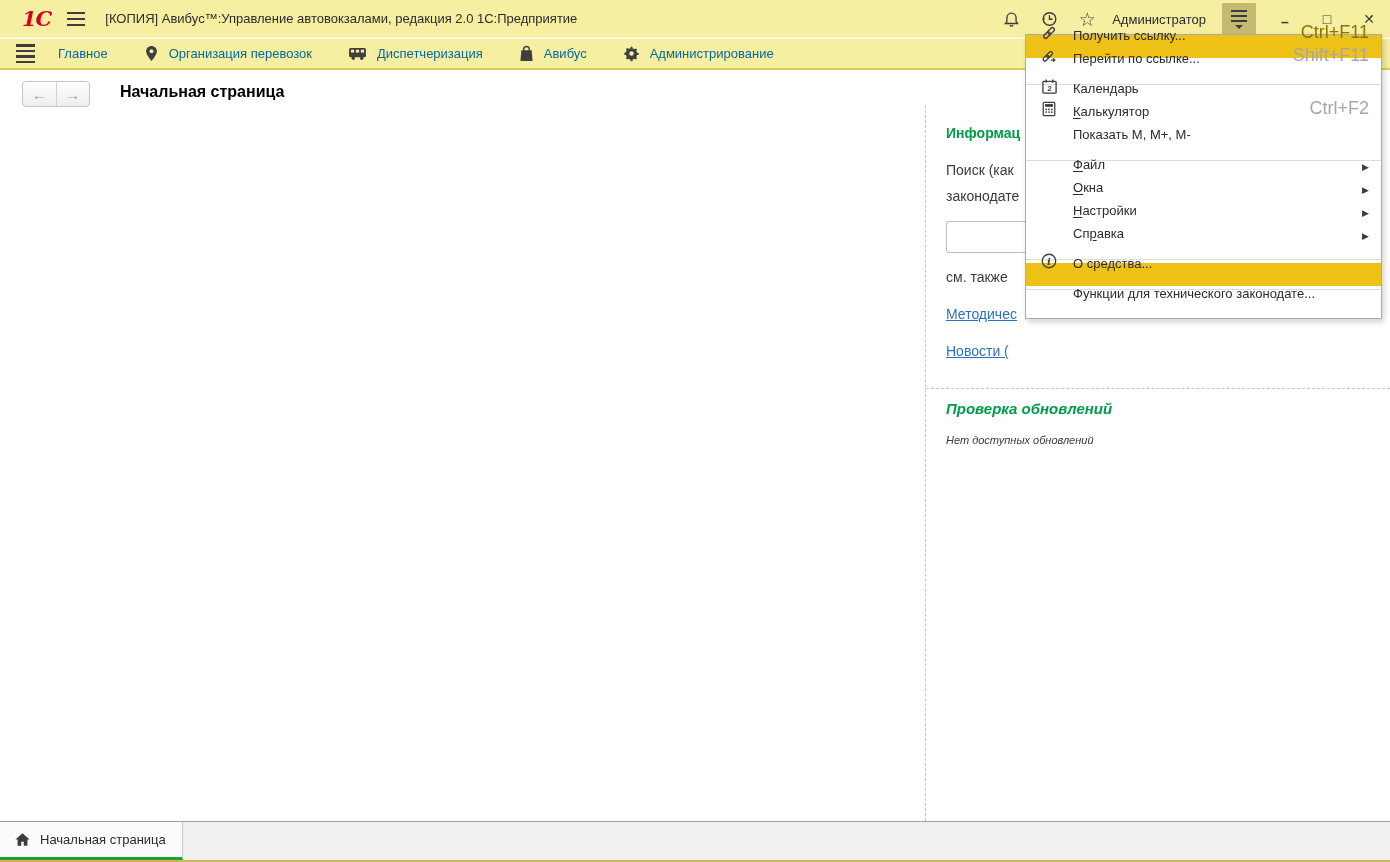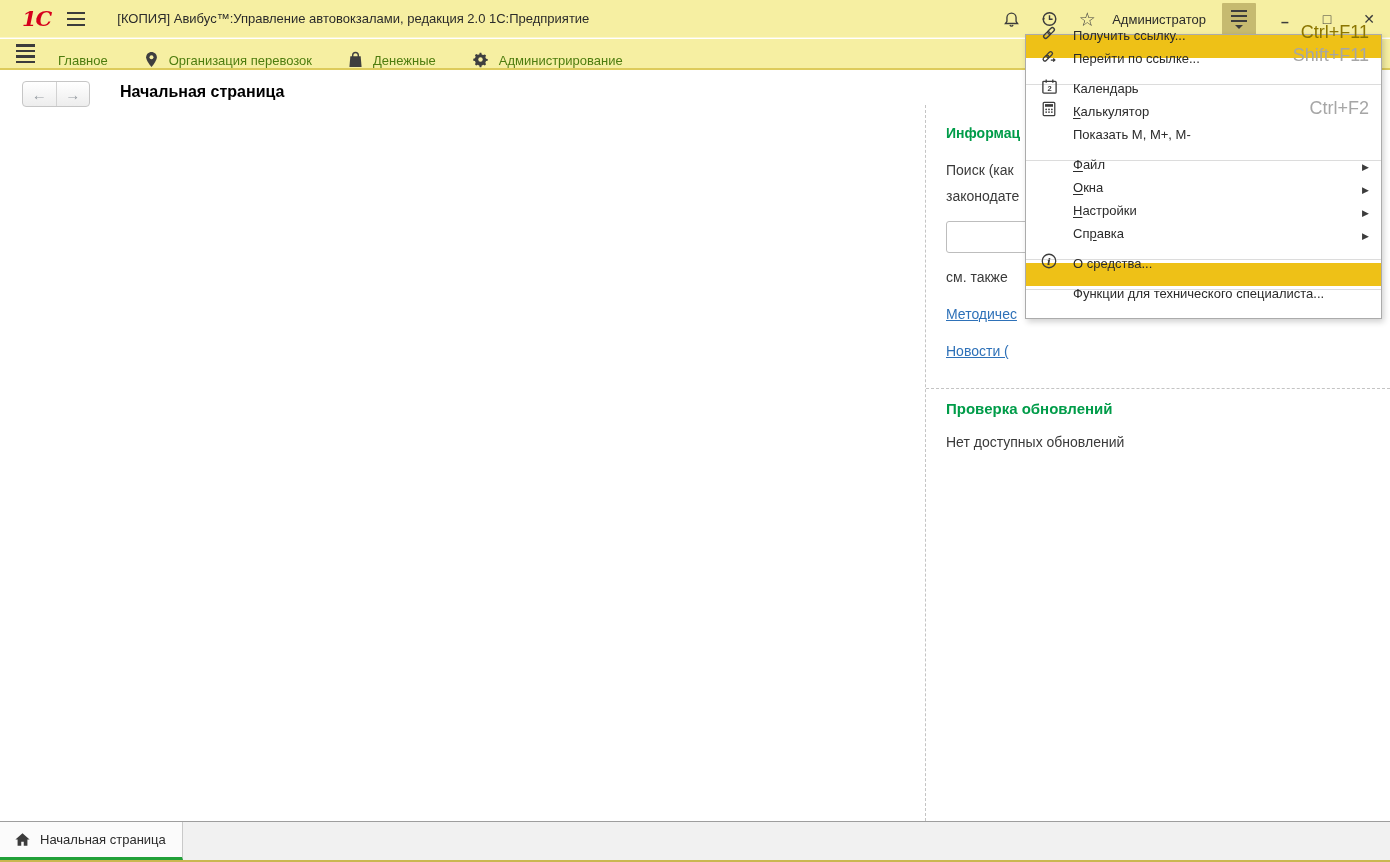--- a/index.html
+++ b/index.html
@@ -11,21 +11,21 @@
   .titlebar { position:absolute; left:0; top:0; width:100%; height:38px;
               background:#F6EFA2; border-bottom:1px solid #FBF6C9;
               display:flex; align-items:center; padding:0 10px; }
   .logo { font-family:"DejaVu Serif", serif; font-style:italic; font-weight:bold;
           font-size:21px; color:#D6001C; letter-spacing:-1px; margin:0 10px 0 12px; user-select:none; }
   .hamb { display:inline-flex; flex-direction:column; justify-content:center; gap:4px;
           width:30px; height:28px; align-items:center; cursor:pointer; }
   .hamb i { display:block; width:18px; height:2px; background:#3c3c3c; }
   .hamb.bold i { height:2.5px; width:19px; }
   .hamb.bold { gap:3px; }
-  .win-title { margin-left:26px; font-size:13px; color:#2b2b2b; white-space:nowrap; }
+  .win-title { margin-left:14px; font-size:13px; color:#2b2b2b; white-space:nowrap; }
 
   .search-box { position:absolute; left:755px; top:6px; width:295px; height:26px;
                 background:#FAF5C4; border:1px solid #EDE4A5; border-radius:2px;
                 display:flex; align-items:center; }
   .search-box svg { margin:0 6px 0 8px; flex:none; }
   .search-box input { flex:1; height:100%; border:none; outline:none; background:transparent;
                       font-family:"Liberation Sans", sans-serif; font-size:13px; color:#2b2b2b; }
   .search-box input::placeholder { color:#8F8C77; }
 
   .tb-right { position:absolute; right:8px; top:0; height:38px; display:flex; align-items:center; gap:16px; }
@@ -36,22 +36,22 @@
               align-items:center; justify-content:center; gap:3px; cursor:pointer; border-radius:1px; }
   .menu-btn i { width:16px; height:2px; background:#3c3c3c; display:block; }
   .menu-btn .tri { width:0; height:0; background:none; border-left:4px solid transparent;
                    border-right:4px solid transparent; border-top:4px solid #3c3c3c; }
   .winctl { font-size:14px; color:#3c3c3c; width:26px; text-align:center; cursor:pointer; user-select:none; }
   .winctl.min span { display:inline-block; transform:translateY(3px); font-weight:bold; }
 
   
   .toolbar { position:absolute; left:0; top:39px; width:100%; height:31px; background:#F6EFA2;
              border-bottom:2px solid #DDCB5B; display:flex; align-items:center; padding:0 10px; }
-  .section { display:flex; align-items:flex-end; gap:10px; padding:0 18px; height:100%; cursor:pointer;
-             font-size:13px; color:#4d7c0f; white-space:nowrap; }
+  .section { display:flex; align-items:center; gap:10px; padding:0 18px; height:100%; cursor:pointer;
+             font-size:13px; color:#0369a1; white-space:nowrap; }
   .section svg { flex:none; }
 
   
   .content { position:absolute; left:0; top:72px; width:100%; bottom:41px; background:#fff; }
   .nav-group { position:absolute; left:22px; top:9px; width:68px; height:26px; display:flex;
                border:1px solid #C6C6C6; border-radius:4px; overflow:hidden;
                background:linear-gradient(#ffffff,#ededed); }
   .nav-btn { flex:1; display:flex; align-items:center; justify-content:center; cursor:pointer;
              color:#9aa0a6; font-size:15px; }
   .nav-btn:first-child { border-right:1px solid #d2d2d2; }
@@ -61,23 +61,23 @@
   .right-panel { position:absolute; left:925px; top:33px; right:0; bottom:0;
                  border-left:1px dashed #C4C4C4; padding:20px 14px 0 20px; }
   .panel-heading { color:#009C49; font-weight:bold; font-size:14px; white-space:nowrap; }
   .panel-text { font-size:14px; color:#3a3a3a; line-height:26px; margin-top:16px; white-space:nowrap; }
   .panel-input { margin-top:12px; width:260px; height:32px; border:1px solid #BDBDBD; border-radius:3px;
                  font-family:"Liberation Sans", sans-serif; font-size:14px; padding:0 8px; outline:none; }
   .see-also { margin-top:16px; font-size:14px; color:#3a3a3a; }
   .panel-link { display:block; margin-top:21px; color:#2E71B8; text-decoration:underline;
                 font-size:14px; cursor:pointer; white-space:nowrap; }
   .dashed-hr { position:absolute; left:0; right:0; top:283px; border-top:1px dashed #C4C4C4; }
-  .updates { position:absolute; left:20px; top:295px; }
+  .updates { position:absolute; left:20px; top:295px;font-style:italic; }
   .updates .panel-heading { font-size:15px; }
-  .updates-status { margin-top:17px; font-size:14px; color:#3a3a3a; }
+  .updates-status { margin-top:17px; font-size:11px; color:#3a3a3a; }
 
   
   .dropdown { position:absolute; left:1025px; top:34px; width:357px; background:#ffffff;
               border:1px solid #ABABAB; box-shadow:2px 3px 6px rgba(0,0,0,.18); z-index:10;
               padding-bottom:2px; }
   .menu-item { display:flex; align-items:flex-end; height:23px; padding:0 12px 15px 13px; cursor:pointer;
                font-size:13px; color:#2b2b2b; }
   .mi-icon { width:20px; height:20px; display:inline-flex; align-items:center; justify-content:center; flex:none; }
   .mi-label { margin-left:14px; white-space:nowrap; }
   .accel { text-decoration:underline; text-underline-offset:2px; }
@@ -150,27 +150,38 @@
     </span>
 
     <span class="section">
       <svg width="15" height="17" viewBox="0 0 16 19">
         <path d="M8 1C4.7 1 2 3.7 2 7c0 4.2 6 11 6 11s6-6.8 6-11c0-3.3-2.7-6-6-6z" fill="#3f3f3f"></path>
         <circle cx="8" cy="7" r="2.2" fill="#F6EFA2"></circle>
       </svg>
       <span>Организация перевозок</span>
     </span>
 
+    <span class="section">
+      <svg width="19" height="15" viewBox="0 0 20 16">
+        <rect x="1" y="2" width="18" height="10" rx="1.6" fill="#3f3f3f"></rect>
+        <rect x="3" y="4" width="3.4" height="3" fill="#F6EFA2"></rect>
+        <rect x="8.3" y="4" width="3.4" height="3" fill="#F6EFA2"></rect>
+        <rect x="13.6" y="4" width="3.4" height="3" fill="#F6EFA2"></rect>
+        <circle cx="5.5" cy="13" r="1.8" fill="#3f3f3f"></circle>
+        <circle cx="14.5" cy="13" r="1.8" fill="#3f3f3f"></circle>
+      </svg>
+      <span>Диспетчеризация</span>
+    </span>
 
     <span class="section">
       <svg width="15" height="17" viewBox="0 0 16 18">
         <path d="M2.5 5.5h11L14.5 17h-13z" fill="#3f3f3f"></path>
         <path d="M5 7V4.5a3 3 0 0 1 6 0V7" fill="none" stroke="#3f3f3f" stroke-width="1.5"></path>
       </svg>
-      <span>Денежные</span>
+      <span>Авибус</span>
     </span>
 
 
     <span class="section">
       <svg width="17" height="17" viewBox="0 0 20 20">
         <path d="M9 2h2l.4 2a6 6 0 0 1 1.8.8l1.9-.8 1.4 1.4-.8 1.9a6 6 0 0 1 .8 1.8l2 .4v2l-2 .4a6 6 0 0 1-.8 1.8l.8 1.9-1.4 1.4-1.9-.8a6 6 0 0 1-1.8.8l-.4 2H9l-.4-2a6 6 0 0 1-1.8-.8l-1.9.8-1.4-1.4.8-1.9a6 6 0 0 1-.8-1.8l-2-.4V9l2-.4a6 6 0 0 1 .8-1.8l-.8-1.9 1.4-1.4 1.9.8A6 6 0 0 1 8.6 4z" fill="#3f3f3f"></path>
         <circle cx="10" cy="10" r="2.6" fill="#F6EFA2"></circle>
       </svg>
       <span>Администрирование</span>
     </span>
@@ -306,21 +317,21 @@
           <text x="10" y="14.3" font-size="11" font-style="italic" font-weight="bold" text-anchor="middle" font-family="DejaVu Serif, serif" fill="#3c3c3c">i</text>
         </svg>
       </span>
       <span class="mi-label"><span>О средства...</span><span class="accel"></span><span></span></span>
     </div>
 
     <div class="menu-sep"></div>
 
     <div class="menu-item">
       <span class="mi-icon"></span>
-      <span class="mi-label"><span>Функции для технического специалиста...</span><span class="accel"></span><span></span></span>
+      <span class="mi-label"><span>Функции для технического законодате...</span><span class="accel"></span><span></span></span>
     </div>
   </div>
 
   <div class="taskbar">
     <div class="task-tab">
       <svg width="17" height="15" viewBox="0 0 20 18">
         <path d="M10 1.5 1.5 9h2.6v7.5h4.4v-4.8h3v4.8h4.4V9h2.6z" fill="#3c3c3c"></path>
       </svg>
       <span>Начальная страница</span>
     </div>

